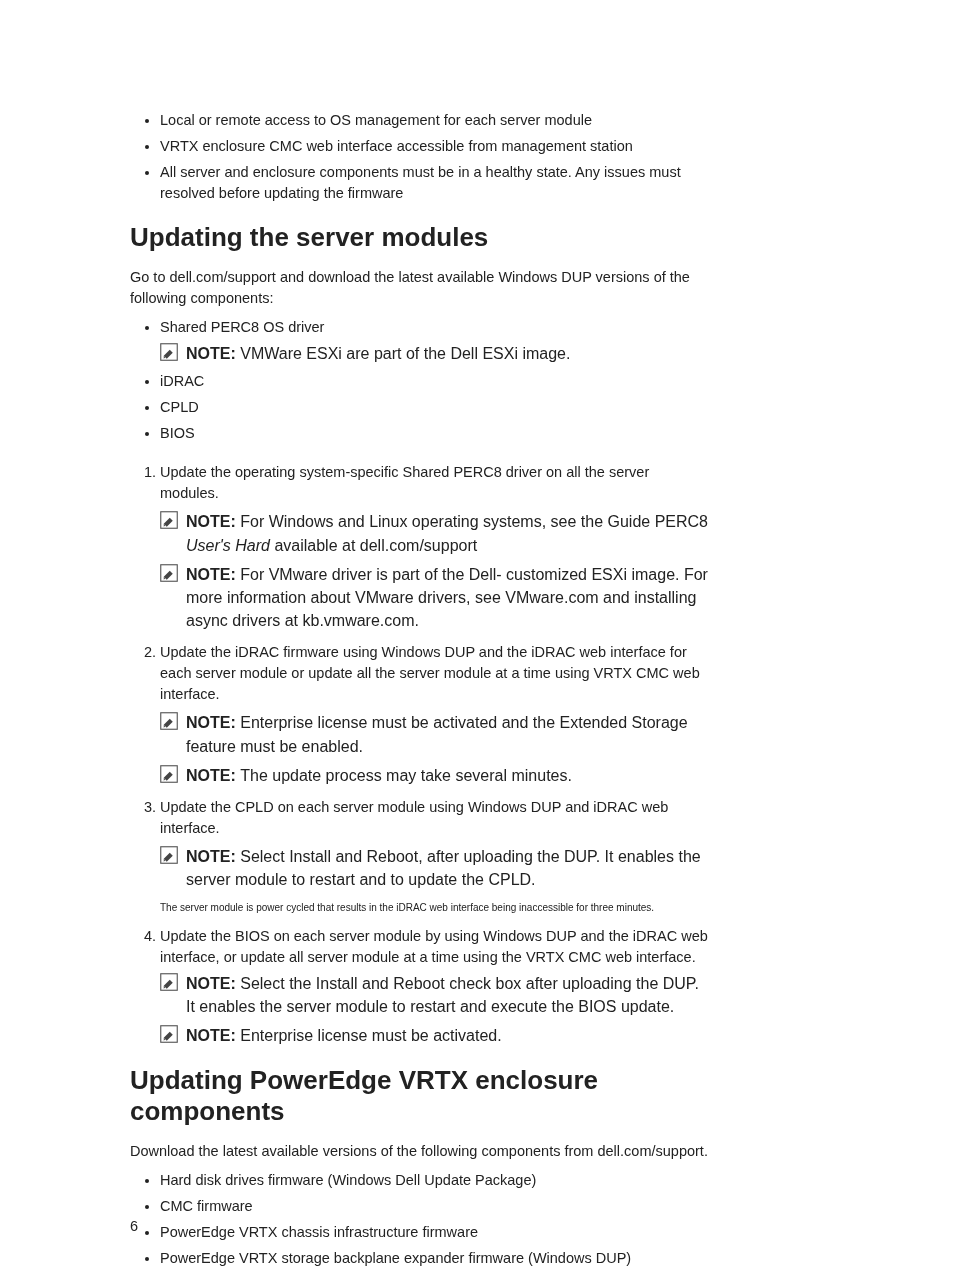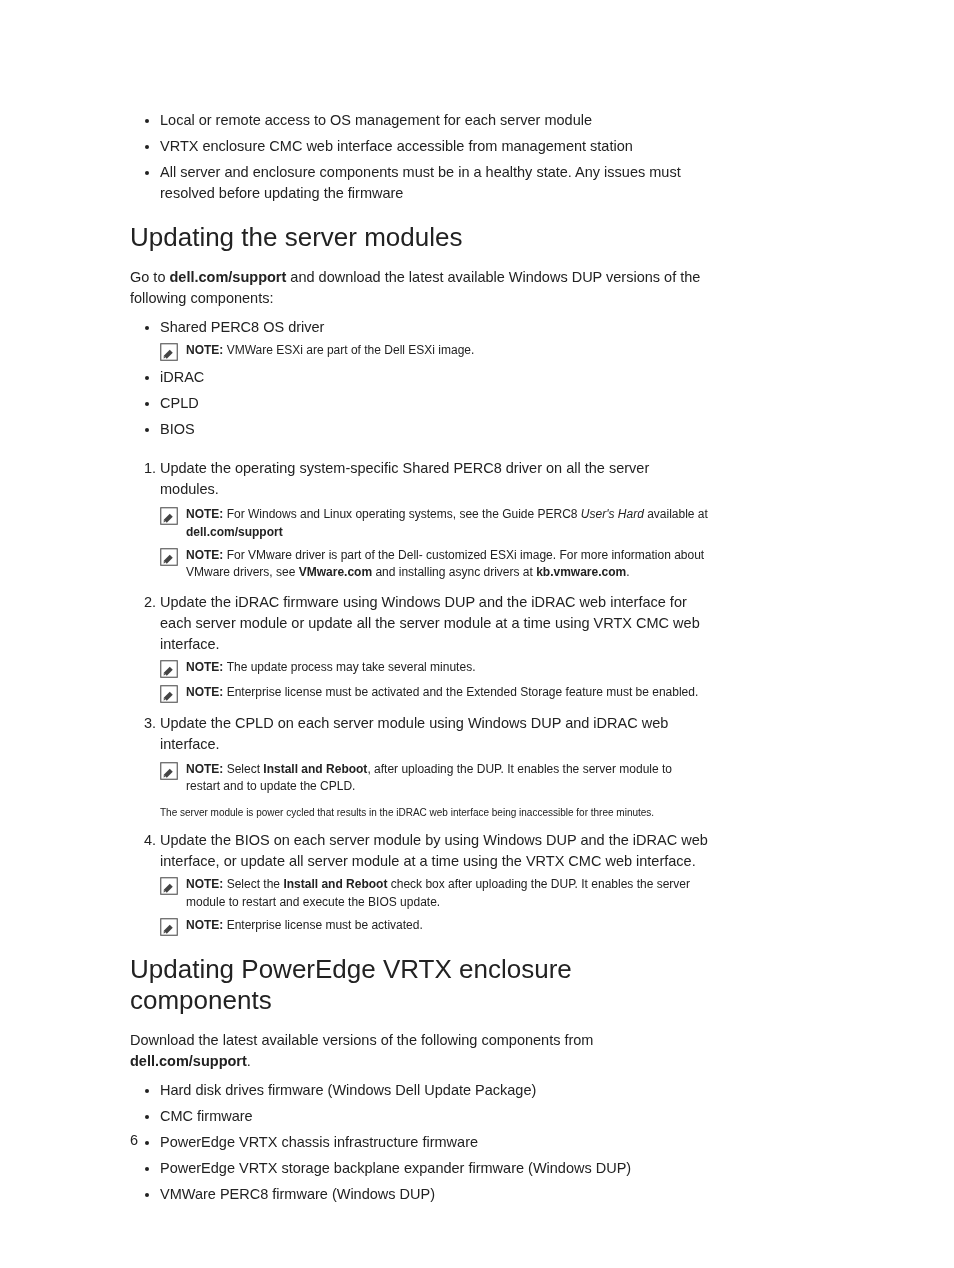--- a/index.html
+++ b/index.html
@@ -21,46 +21,46 @@
     padding-left: 30px;
     margin: 0 0 18px 0;
   }
   ul.prereq li, ul.comp li, ul.encbullets li {
     font-size: 14.5px;
     line-height: 1.45;
     margin-bottom: 5px;
   }
   h2.sec {
     font-size: 26px;
-    font-weight: 400;
+    font-weight: 700;
     margin: 18px 0 14px 0;
     color: #222;
   }
   p.body {
     font-size: 14.5px;
     line-height: 1.45;
     margin: 0 0 8px 0;
   }
-  .bold { font-weight: 700; }
+  .bold { font-weight: 400; }
   .italic { font-style: italic; }
   .note {
     display: flex;
     align-items: flex-start;
     margin: 4px 0 6px 0;
   }
   .note-icon {
     flex: 0 0 auto;
     width: 18px;
     height: 18px;
     margin-right: 8px;
     margin-top: 1px;
   }
   .note-icon svg { width: 18px; height: 18px; display: block; }
   .note-body {
-    font-size: 12px;
+    font-size: 16px;
     line-height: 1.45;
   }
   .note-body .label { font-weight: 700; }
   .nested {
     margin-left: 30px;
   }
   ol.steps {
     list-style: decimal;
     padding-left: 30px;
     margin: 10px 0 18px 0;
@@ -150,42 +150,42 @@
             </svg>
         </span>
         <span class="note-body">
           <span class="label">NOTE: </span><span>For VMware driver is part of the Dell- customized ESXi image. For more information about VMware drivers, see </span><span class="bold">VMware.com</span><span> and installing async drivers at </span><span class="bold">kb.vmware.com</span><span>.</span>
         </span>
       </div>
     </li>
 
     <li>
       <span>Update the iDRAC firmware using Windows DUP and the iDRAC web interface for each server module or update all the server module at a time using VRTX CMC web interface.</span>
+      <div class="note step-indent">
+        <span class="note-icon">
+          <svg viewBox="0 0 24 24">
+              <rect x="1" y="1" width="22" height="22" fill="#fff" stroke="#555" stroke-width="1.5"></rect>
+              <path d="M5 17 L13 9 L17 13 L9 21 Z" fill="#444"></path>
+              <path d="M5 17 L7 19 L5 21 Z" fill="#444"></path>
+            </svg>
+        </span>
+        <span class="note-body">
+          <span class="label">NOTE: </span><span>Enterprise license must be activated and the Extended Storage feature must be enabled.</span>
+        </span>
+      </div>
       <div class="note">
         <span class="note-icon">
           <svg viewBox="0 0 24 24">
               <rect x="1" y="1" width="22" height="22" fill="#fff" stroke="#555" stroke-width="1.5"></rect>
               <path d="M5 17 L13 9 L17 13 L9 21 Z" fill="#444"></path>
               <path d="M5 17 L7 19 L5 21 Z" fill="#444"></path>
             </svg>
         </span>
         <span class="note-body">
           <span class="label">NOTE: </span><span>The update process may take several minutes.</span>
-        </span>
-      </div>
-      <div class="note step-indent">
-        <span class="note-icon">
-          <svg viewBox="0 0 24 24">
-              <rect x="1" y="1" width="22" height="22" fill="#fff" stroke="#555" stroke-width="1.5"></rect>
-              <path d="M5 17 L13 9 L17 13 L9 21 Z" fill="#444"></path>
-              <path d="M5 17 L7 19 L5 21 Z" fill="#444"></path>
-            </svg>
-        </span>
-        <span class="note-body">
-          <span class="label">NOTE: </span><span>Enterprise license must be activated and the Extended Storage feature must be enabled.</span>
         </span>
       </div>
     </li>
 
     <li>
       <span>Update the CPLD on each server module using Windows DUP and iDRAC web interface.</span>
       <div class="note step-indent">
         <span class="note-icon">
           <svg viewBox="0 0 24 24">
               <rect x="1" y="1" width="22" height="22" fill="#fff" stroke="#555" stroke-width="1.5"></rect>

